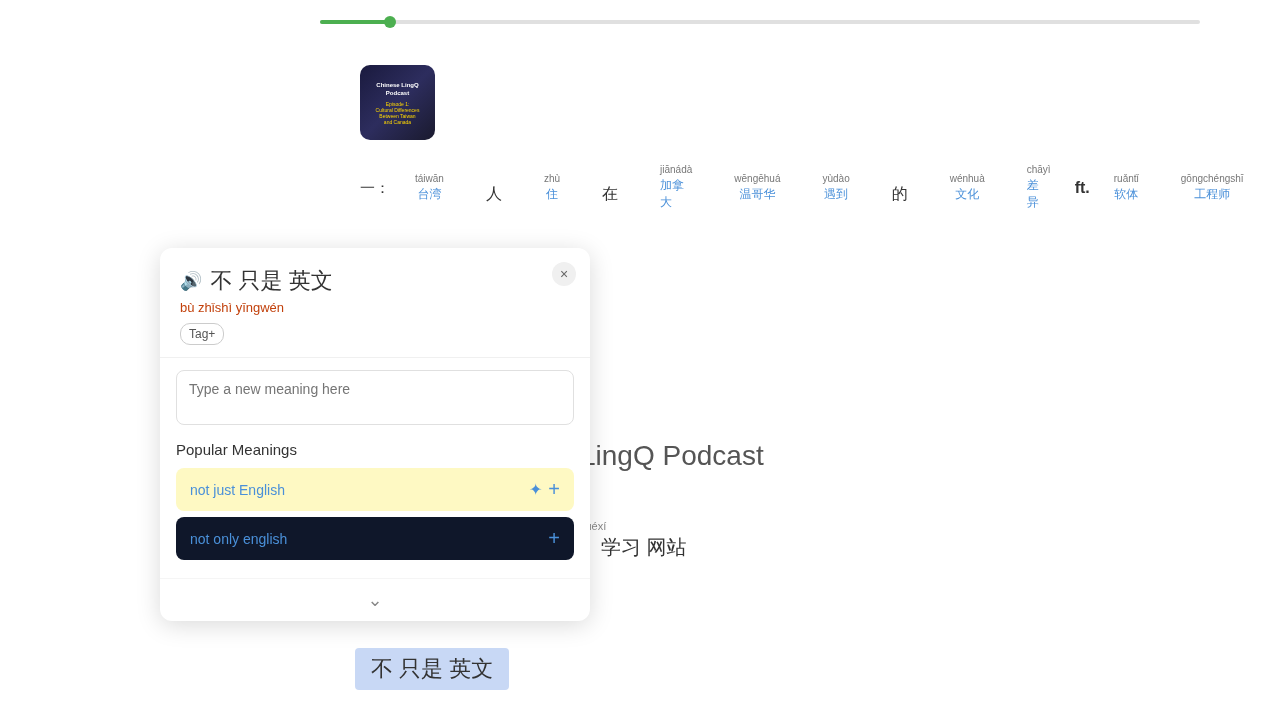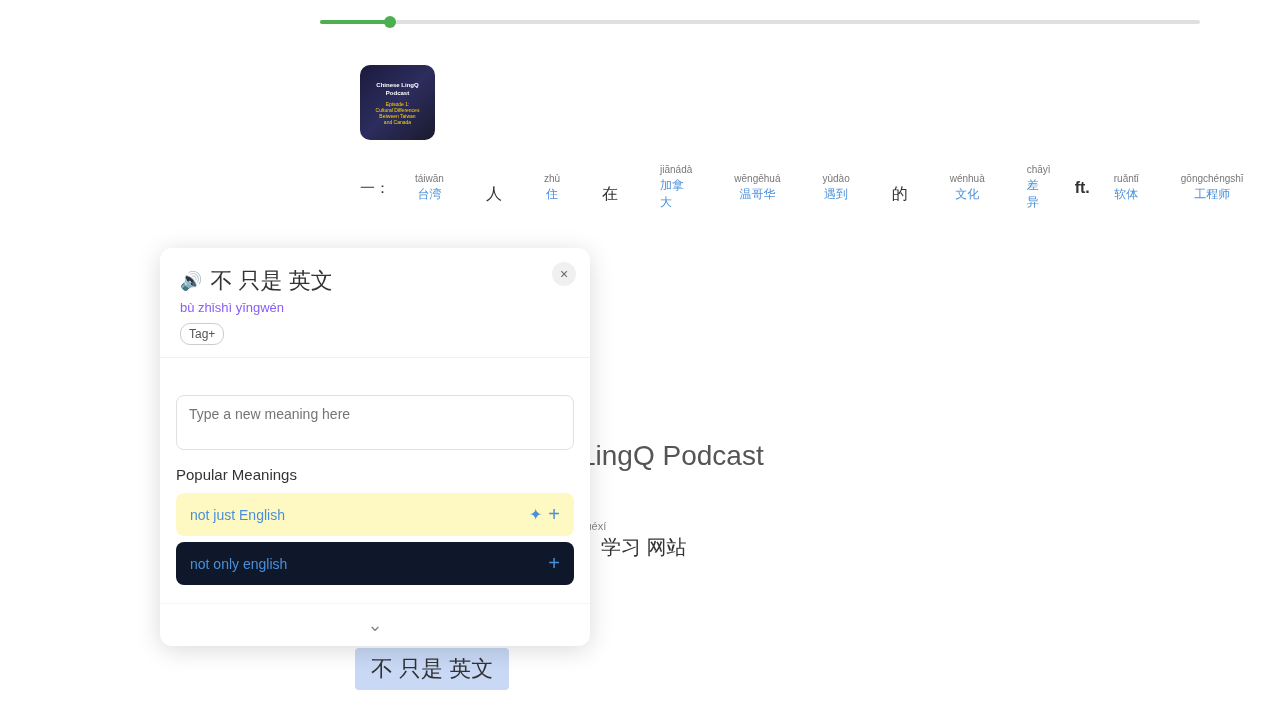--- a/index.html
+++ b/index.html
@@ -174,21 +174,21 @@
     }
 
     .popup-word {
       font-size: 22px;
       color: #333;
       font-weight: 500;
     }
 
     .popup-pinyin {
       font-size: 13px;
-      color: #8b5cf6;
+      color: #c2410c;
       margin-top: 4px;
     }
 
     .tag-btn {
       display: inline-flex;
       align-items: center;
       gap: 3px;
       border: 1px solid #ccc;
       border-radius: 10px;
       padding: 3px 8px;
@@ -225,21 +225,20 @@
       width: 100%;
       min-height: 55px;
       border: 1px solid #e0e0e0;
       border-radius: 8px;
       padding: 10px 12px;
       font-size: 14px;
       color: #999;
       resize: none;
       outline: none;
       font-family: inherit;
-      margin-top: 25px;
     }
 
     
     .popular-meanings {
       padding: 0 16px 12px;
     }
 
     .popular-meanings-title {
       font-size: 15px;
       font-weight: 400;

